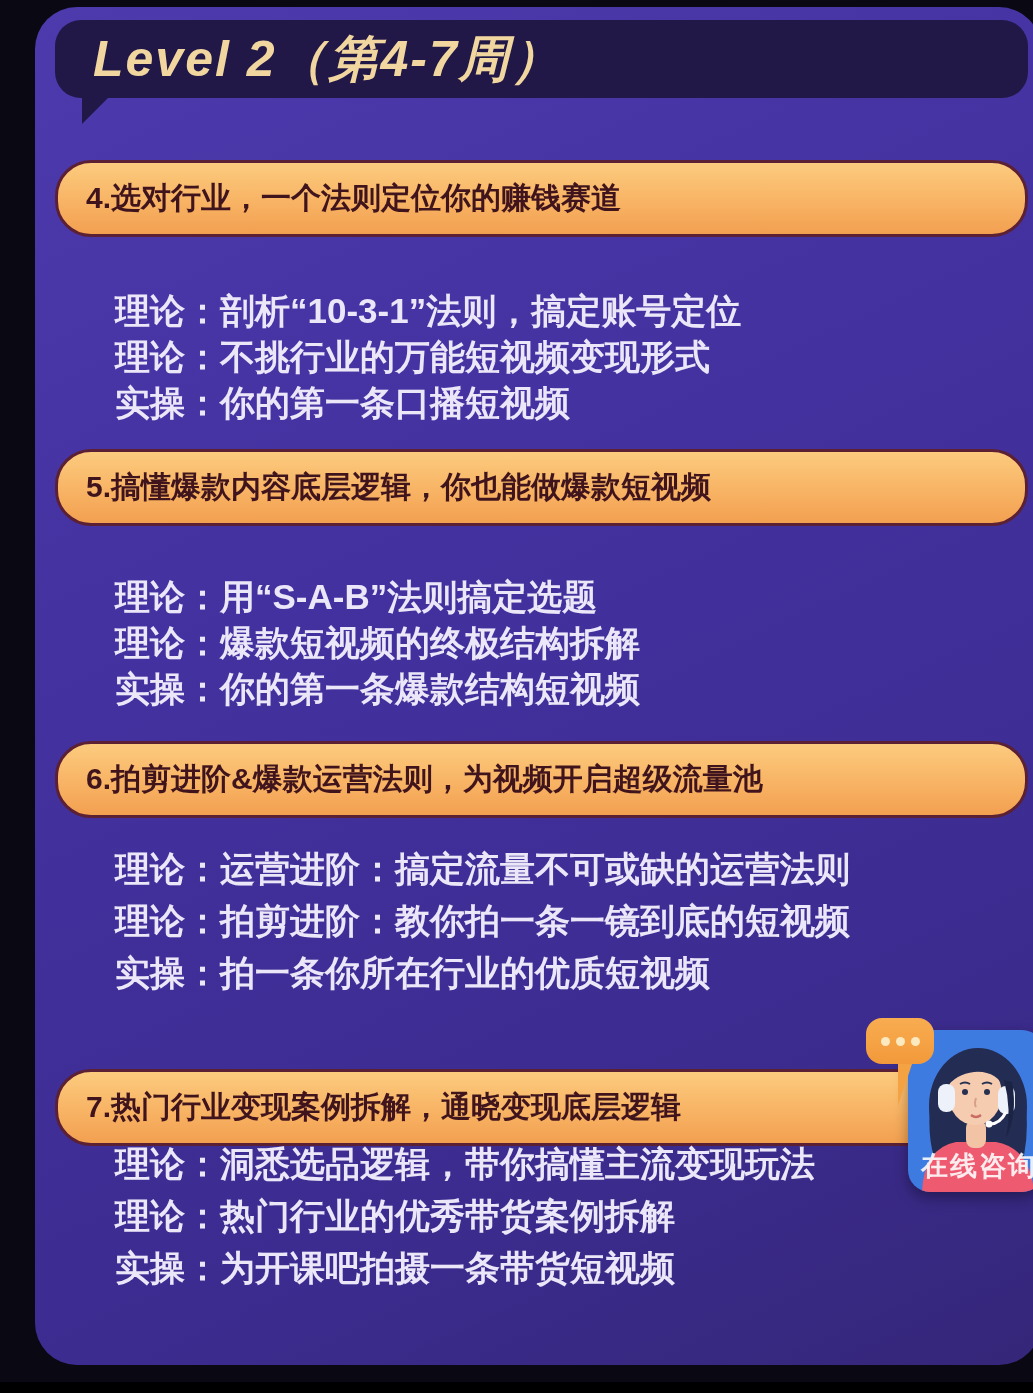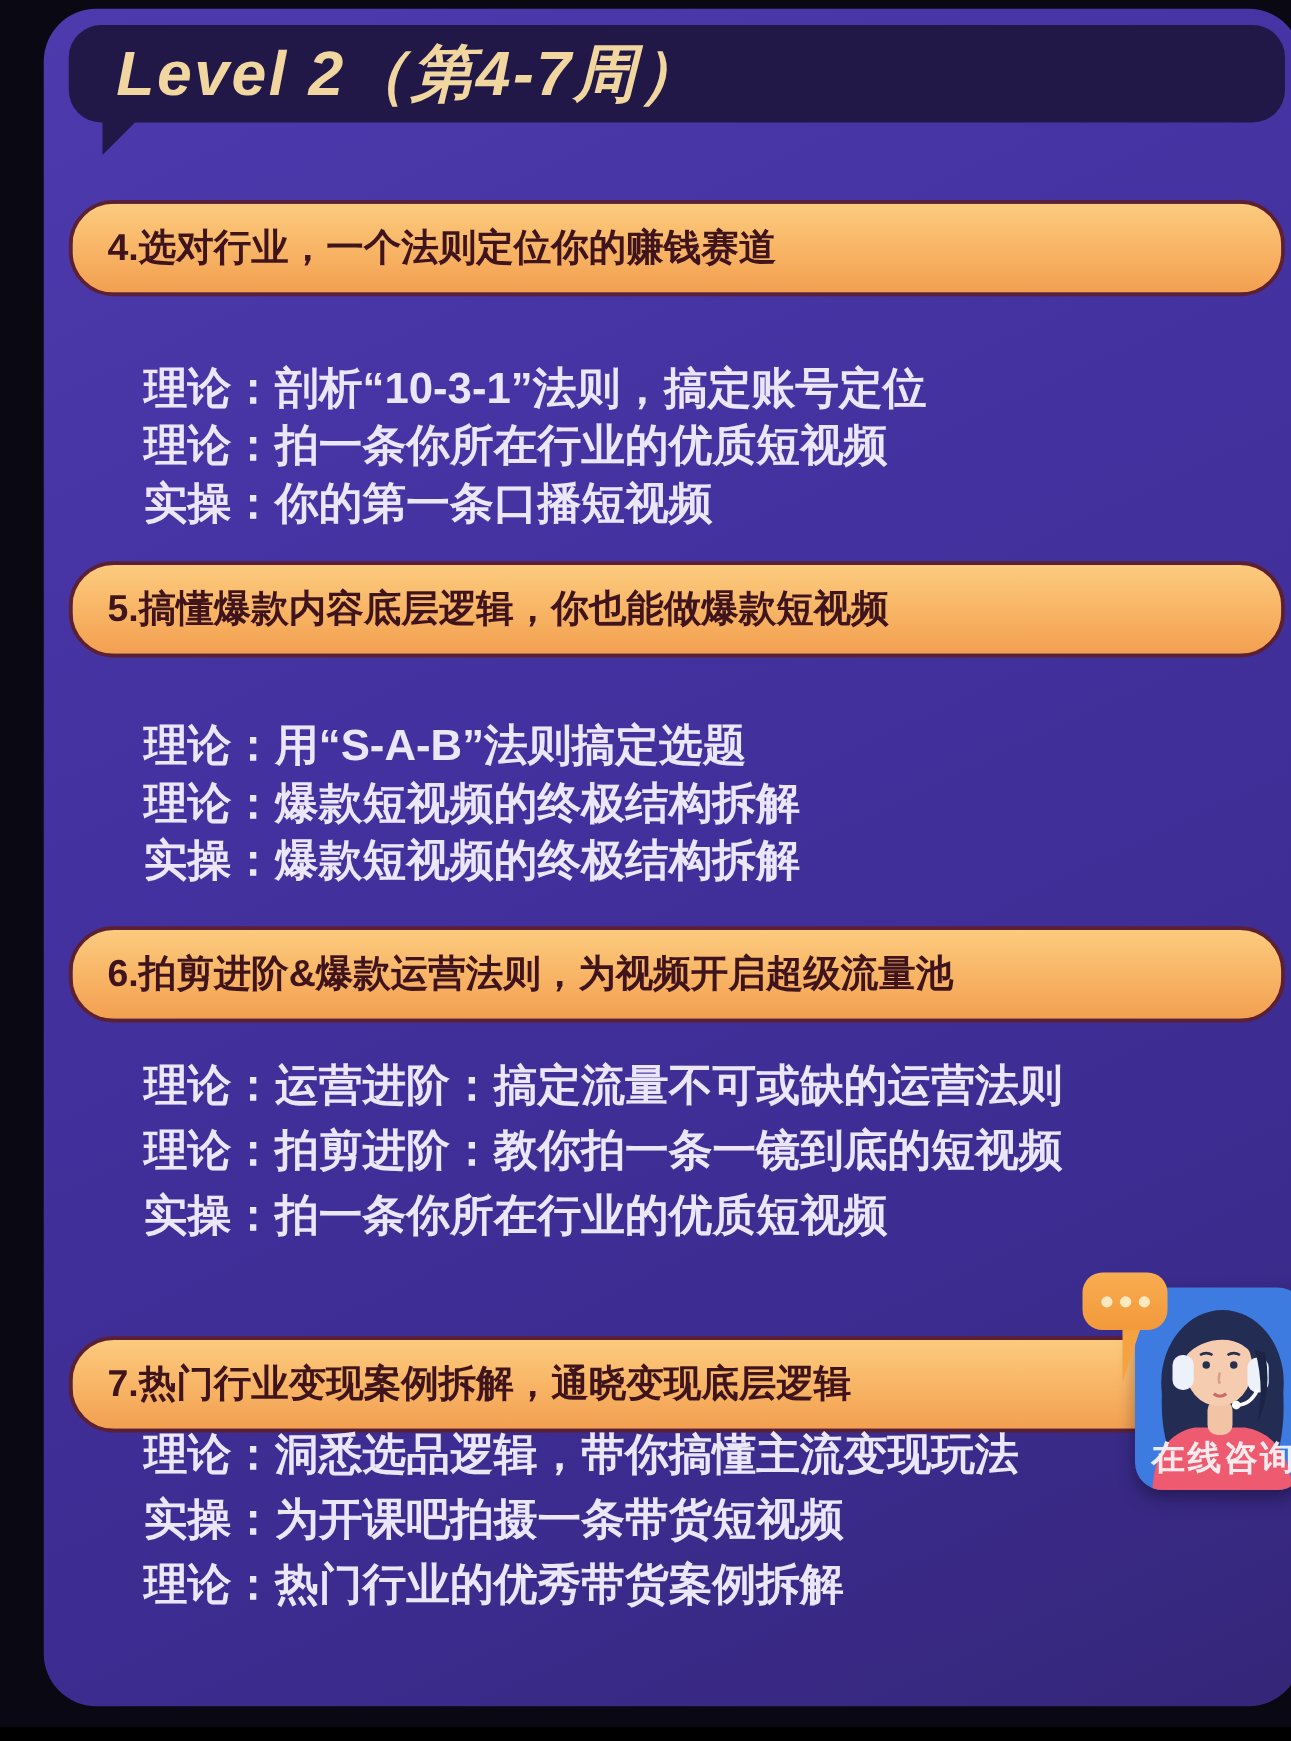--- a/index.html
+++ b/index.html
@@ -84,49 +84,49 @@
   <div class="level-bubble">
     <span class="txt">Level 2（第4-7周）</span>
   </div>
   <div class="level-tail"></div>
 
   <div class="banner b4">
     <span>4.选对行业，一个法则定位你的赚钱赛道</span>
   </div>
   <div class="bullets s4">
     <div>理论：剖析“10-3-1”法则，搞定账号定位</div>
-    <div>理论：拍一条你所在行业的优质短视频</div>
+    <div>理论：不挑行业的万能短视频变现形式</div>
     <div>实操：你的第一条口播短视频</div>
   </div>
 
   <div class="banner b5">
     <span>5.搞懂爆款内容底层逻辑，你也能做爆款短视频</span>
   </div>
   <div class="bullets s5">
     <div>理论：用“S-A-B”法则搞定选题</div>
     <div>理论：爆款短视频的终极结构拆解</div>
-    <div>实操：爆款短视频的终极结构拆解</div>
+    <div>实操：你的第一条爆款结构短视频</div>
   </div>
 
   <div class="banner b6">
     <span>6.拍剪进阶&amp;爆款运营法则，为视频开启超级流量池</span>
   </div>
   <div class="bullets s6">
     <div>理论：运营进阶：搞定流量不可或缺的运营法则</div>
     <div>理论：拍剪进阶：教你拍一条一镜到底的短视频</div>
     <div>实操：拍一条你所在行业的优质短视频</div>
   </div>
 
   <div class="banner b7">
     <span>7.热门行业变现案例拆解，通晓变现底层逻辑</span>
   </div>
   <div class="bullets s7">
     <div>理论：洞悉选品逻辑，带你搞懂主流变现玩法</div>
+    <div>理论：热门行业的优秀带货案例拆解</div>
     <div>实操：为开课吧拍摄一条带货短视频</div>
-    <div>理论：热门行业的优秀带货案例拆解</div>
   </div>
 
   <div class="cs-bubble">
     <span class="dot"></span>
     <span class="dot"></span>
     <span class="dot"></span>
   </div>
   <div class="cs-bubble-tail"></div>
 
   <div class="cs-card">

